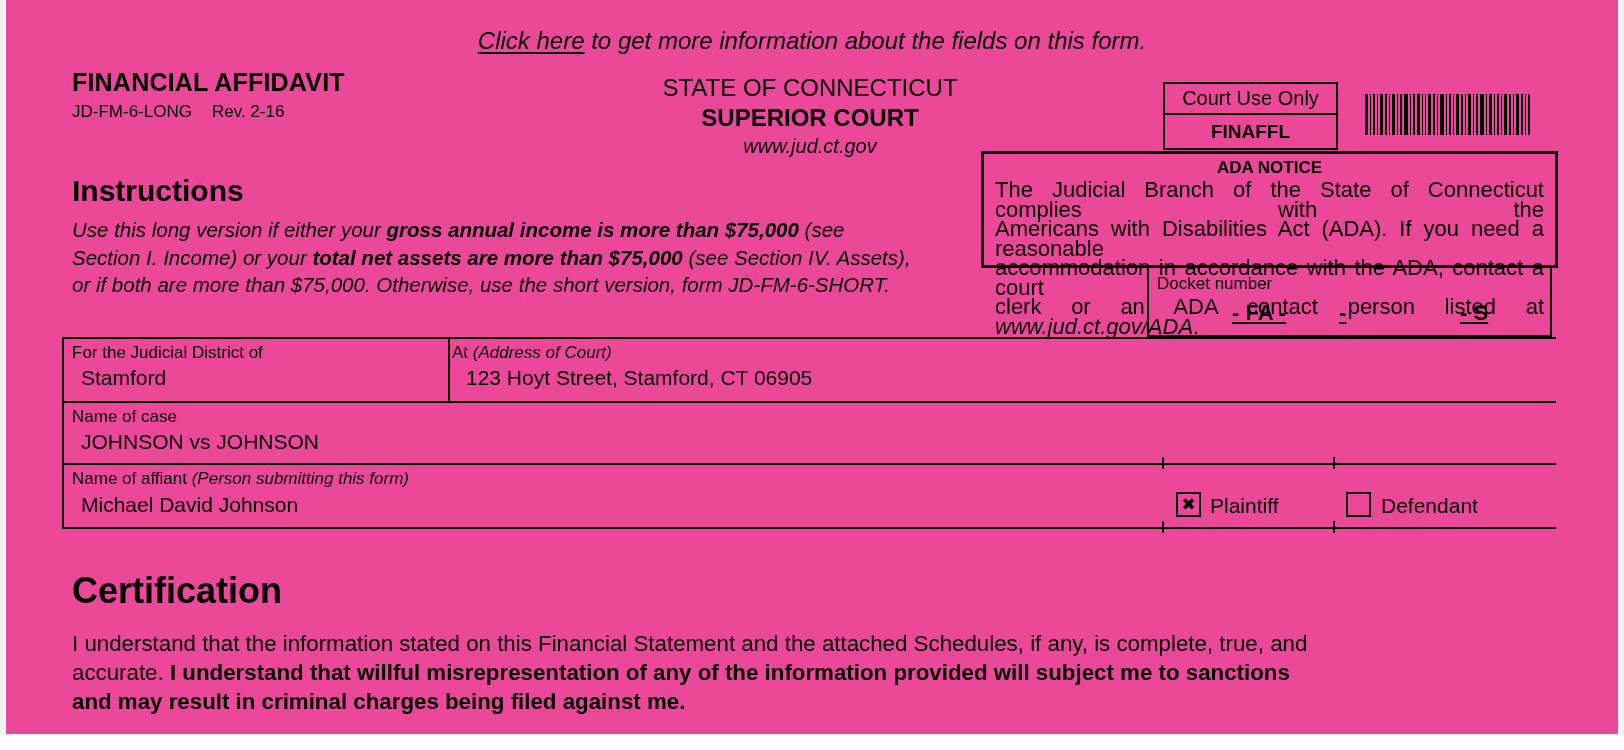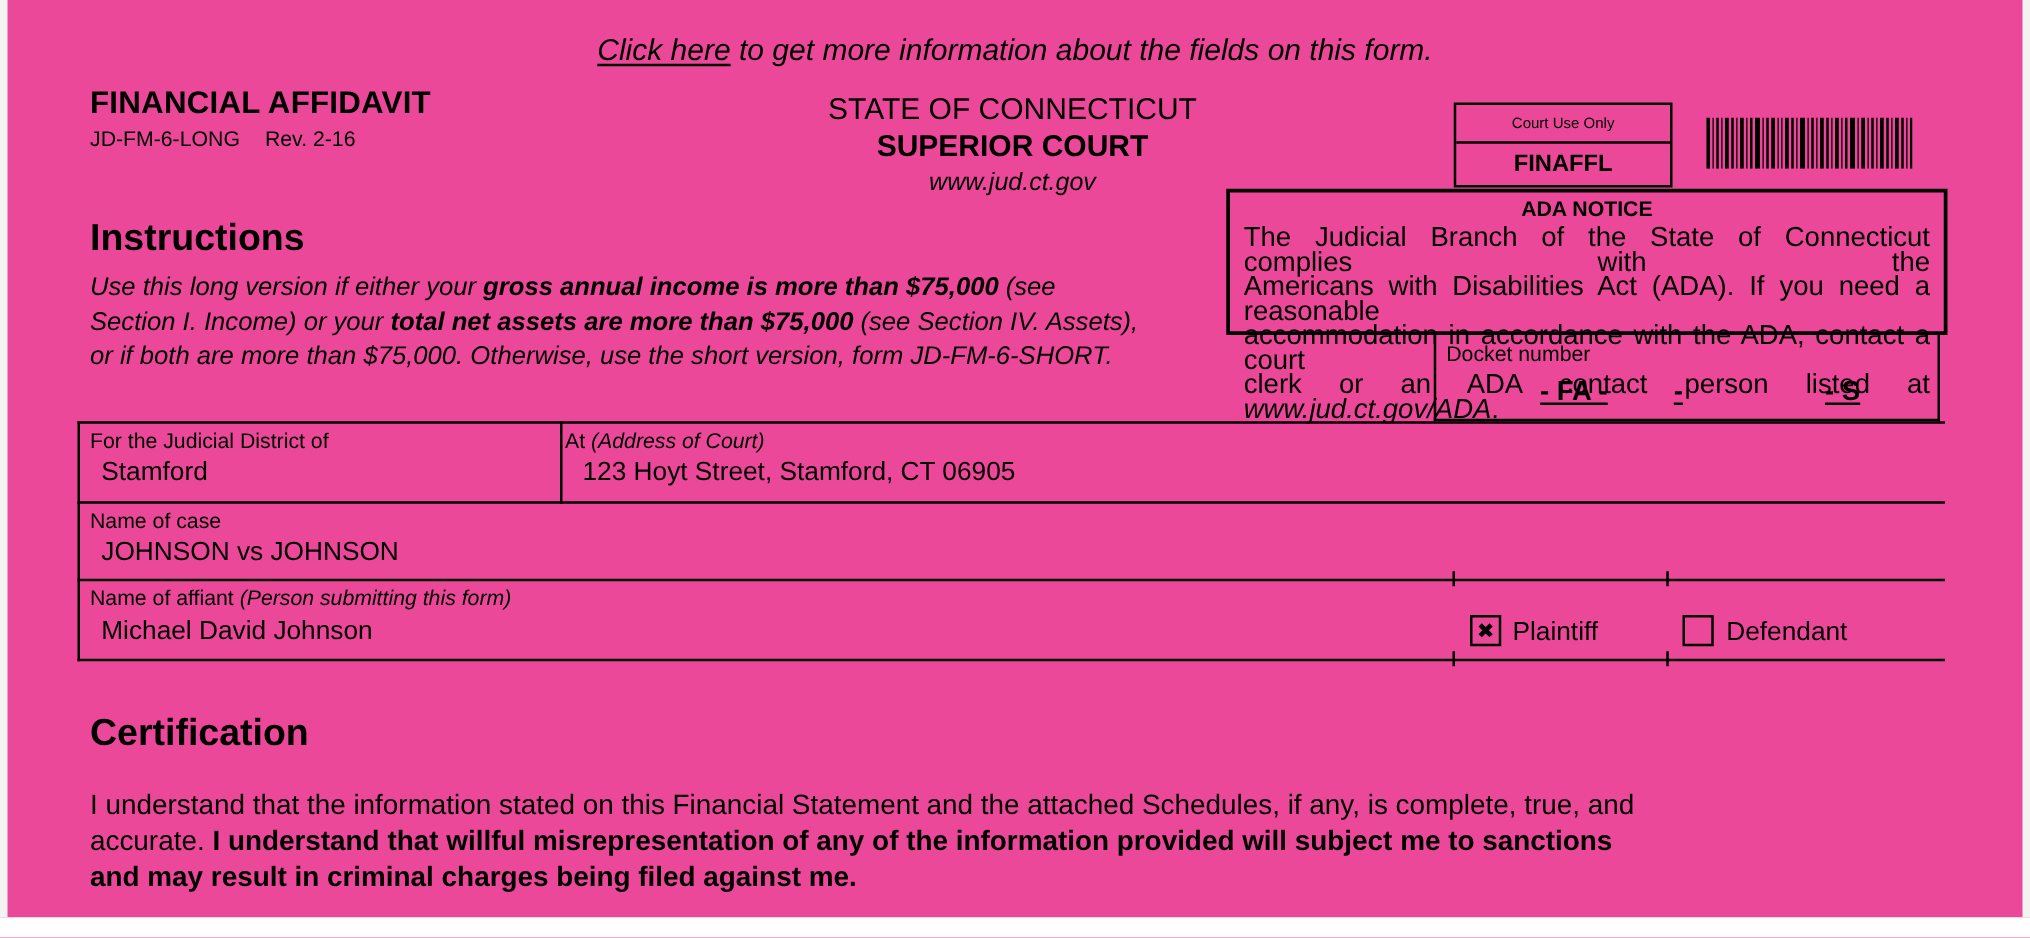--- a/index.html
+++ b/index.html
@@ -21,40 +21,40 @@
   #hdr-left .title{font-size:25px;font-weight:700;letter-spacing:.2px;}
   #hdr-left .sub{font-size:17px;margin-top:5px;}
   #hdr-left .sub .rev{margin-left:20px;}
   
   #hdr-center{left:560px;top:74px;width:500px;text-align:center;}
   #hdr-center .state{font-size:24px;}
   #hdr-center .court{font-size:24px;font-weight:700;margin-top:2px;}
   #hdr-center .site{font-size:20px;font-style:italic;margin-top:3px;}
   
   #court-use{left:1163px;top:82px;width:175px;height:68px;border:2px solid #000;box-sizing:border-box;text-align:center;}
-  #court-use .cuo{font-size:12px;line-height:29px;border-bottom:2px solid #000;}
+  #court-use .cuo{font-size:20px;line-height:29px;border-bottom:2px solid #000;}
   #court-use .code{font-size:19px;font-weight:700;line-height:34px;}
   
   #barcode{left:1365px;top:94px;}
   
   #ada{left:981px;top:151px;width:577px;height:117px;border:3px solid #000;box-sizing:border-box;padding:4px 11px 0 11px;}
   #ada .ada-title{text-align:center;font-size:17px;font-weight:700;margin-bottom:2px;}
   #ada .ln{font-size:22px;line-height:19.5px;text-align:justify;text-align-last:justify;}
   #ada .ln.last{text-align-last:left;}
   
   #instr-h{left:72px;top:174px;font-size:30px;font-weight:700;}
   #instr-p{left:72px;top:216px;width:860px;font-size:20.5px;font-style:italic;line-height:27.5px;}
   
   #docket{left:1147px;top:268px;width:405px;height:69px;border:2px solid #000;border-top:none;box-sizing:border-box;}
   #docket .dlbl{position:absolute;left:8px;top:6px;font-size:17px;}
   #docket .dval{position:absolute;top:32px;font-size:22px;font-weight:700;text-decoration:underline;}
   
   .cb{position:absolute;width:21px;height:21px;border:2px solid #000;text-align:center;font-size:17px;font-weight:700;line-height:21px;}
   
-  #cert-h{left:72px;top:570px;font-size:30px;font-weight:700;}
+  #cert-h{left:72px;top:570px;font-size:36px;font-weight:700;}
   #cert-p{left:72px;top:629px;width:1495px;font-size:22.3px;line-height:29px;}
 </style>
 </head>
 <body>
 
 <div id="page">
   <div class="edge" style="left:0;"></div>
   <div class="edge" style="right:0;"></div>
 
   <div id="top-note" class="abs">

